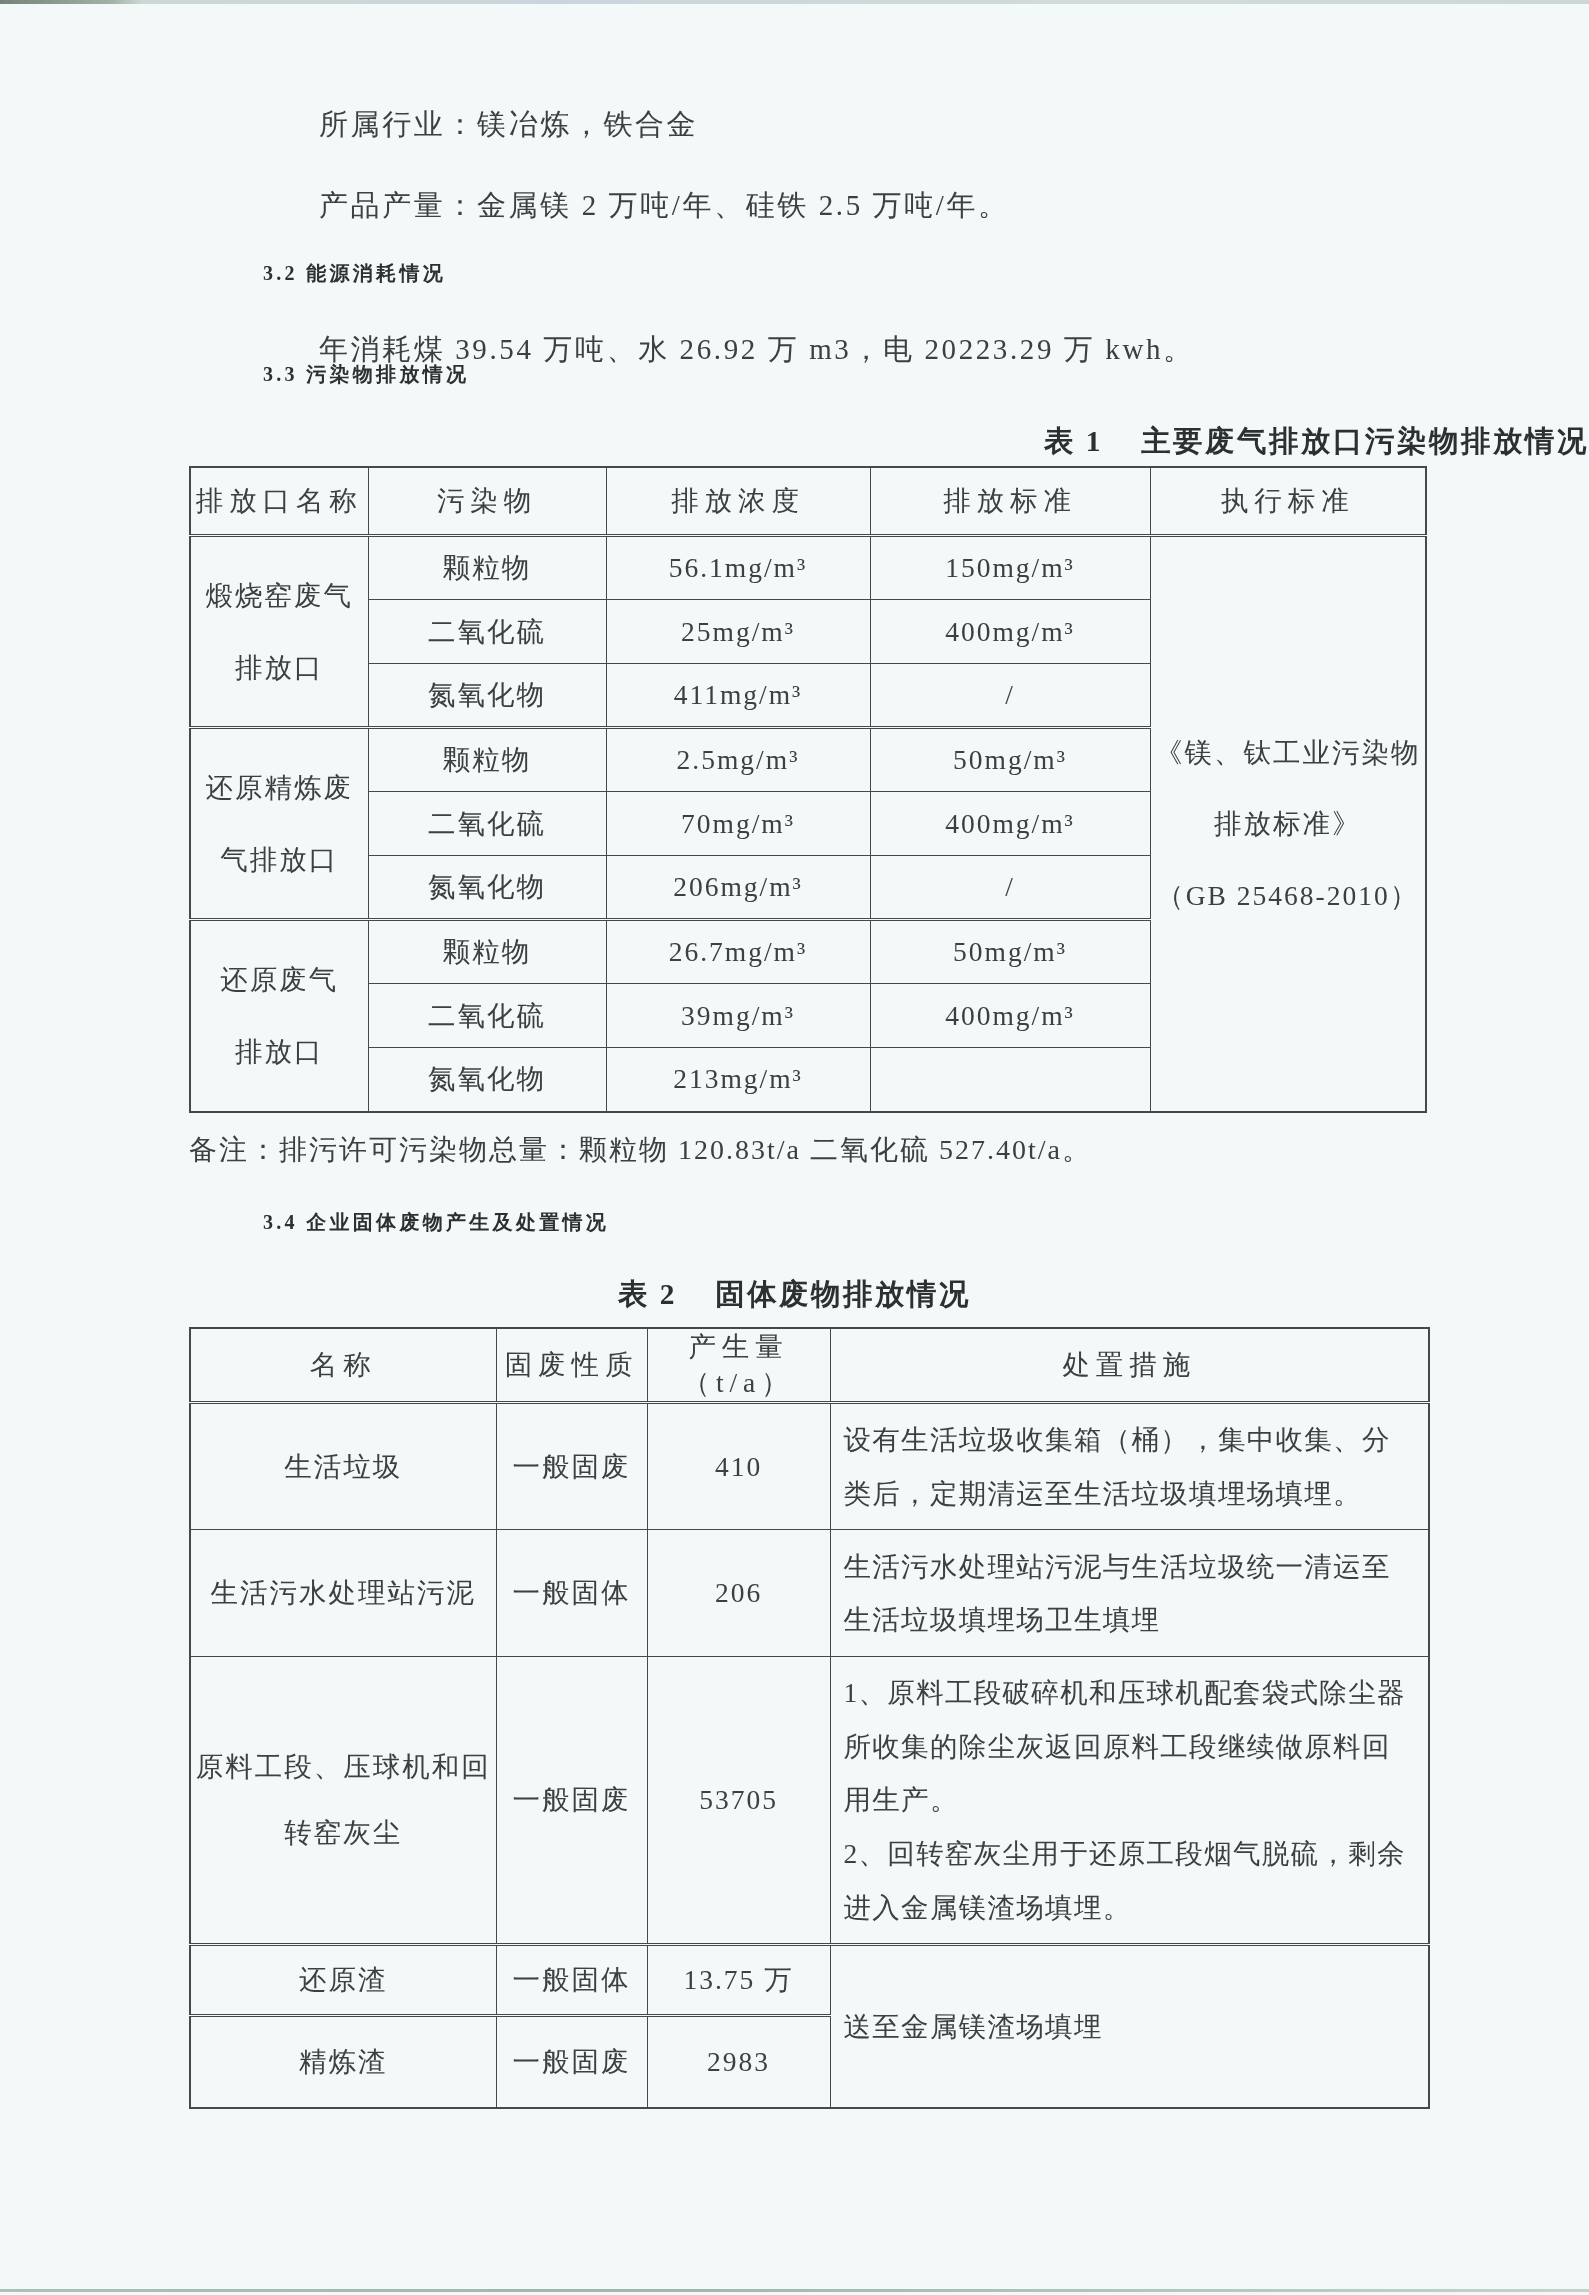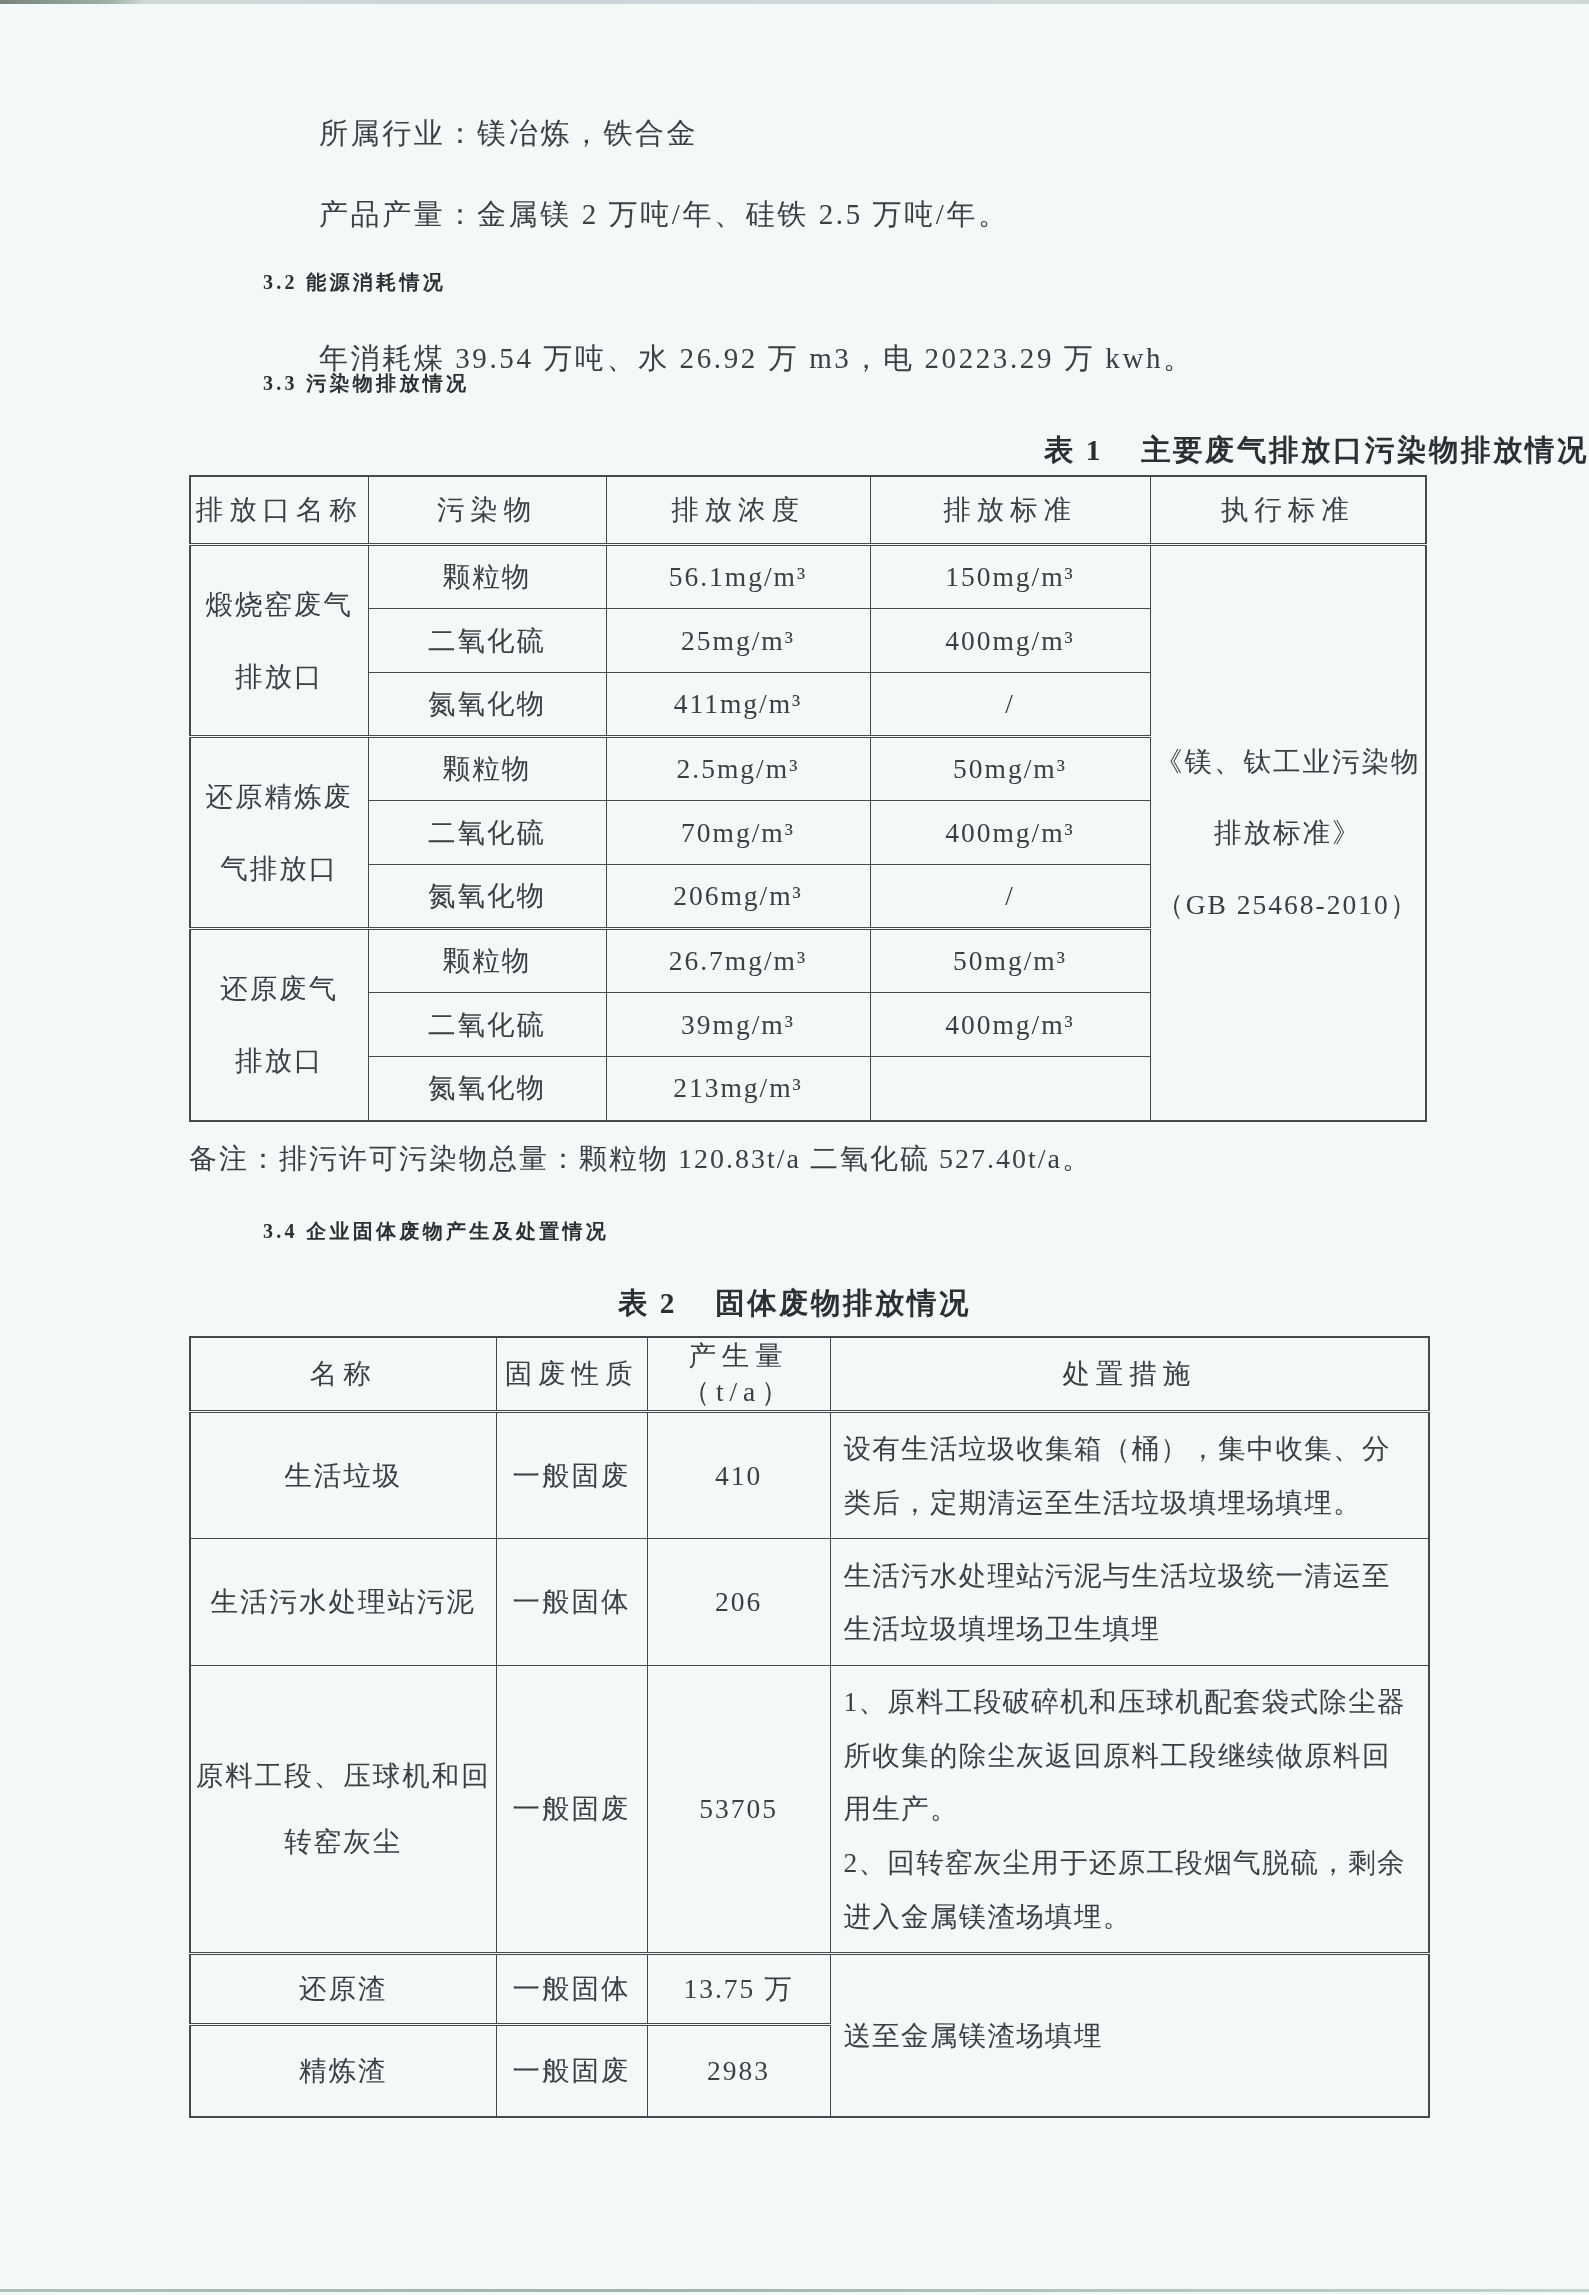--- a/index.html
+++ b/index.html
@@ -106,21 +106,21 @@
   .r-waste4{height:71px;}
   .r-waste5{height:92px;}
   .cell-name{line-height:2.4;}
 </style>
 </head>
 <body>
 
 <div class="page">
   <div class="scan-top"></div>
 
-  <p class="para" style="padding-top:110px;margin-top:9px;">所属行业：镁冶炼，铁合金</p>
+  <p class="para" style="padding-top:110px;">所属行业：镁冶炼，铁合金</p>
   <p class="para mt-p2">产品产量：金属镁 2 万吨/年、硅铁 2.5 万吨/年。</p>
 
   <p class="heading mt-h32">3.2 能源消耗情况</p>
   <p class="para mt-p3">年消耗煤 39.54 万吨、水 26.92 万 m3，电 20223.29 万 kwh。</p>
 
   <p class="heading mt-h33">3.3 污染物排放情况</p>
 
   <p class="caption mt-cap1"><span class="cap-label">表 1</span><span>主要废气排放口污染物排放情况</span></p>
 
   <table class="doc" id="table1">

